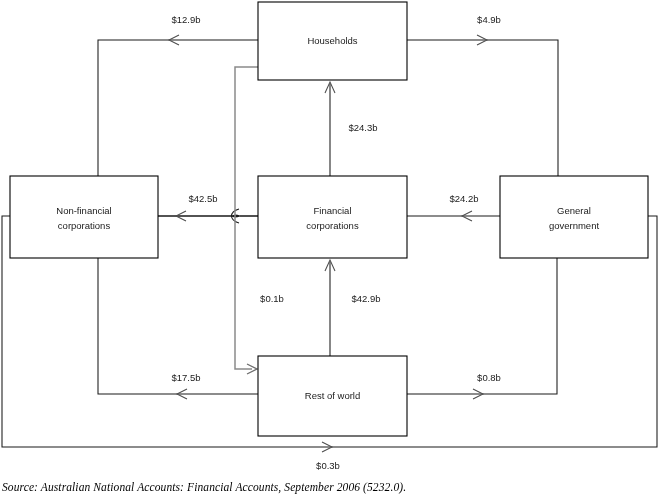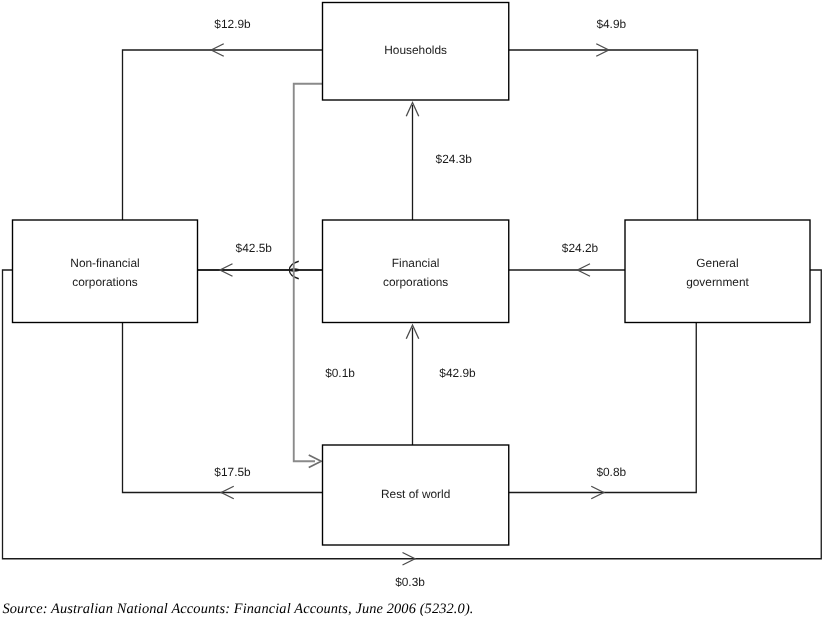--- a/index.html
+++ b/index.html
@@ -174,15 +174,15 @@
     <text class="flow-label" x="203" y="199">$42.5b</text>
     <text class="flow-label" x="464" y="199">$24.2b</text>
     <text class="flow-label" x="272" y="299">$0.1b</text>
     <text class="flow-label" x="366" y="299">$42.9b</text>
     <text class="flow-label" x="186" y="378">$17.5b</text>
     <text class="flow-label" x="489" y="378">$0.8b</text>
     <text class="flow-label" x="328" y="466">$0.3b</text>
 
   </svg>
 
-  <div class="source-note">Source: Australian National Accounts: Financial Accounts, June 2006 (5232.0).</div>
+  <div class="source-note">Source: Australian National Accounts: Financial Accounts, September 2006 (5232.0).</div>
 
 </div>
 
 </body></html>

